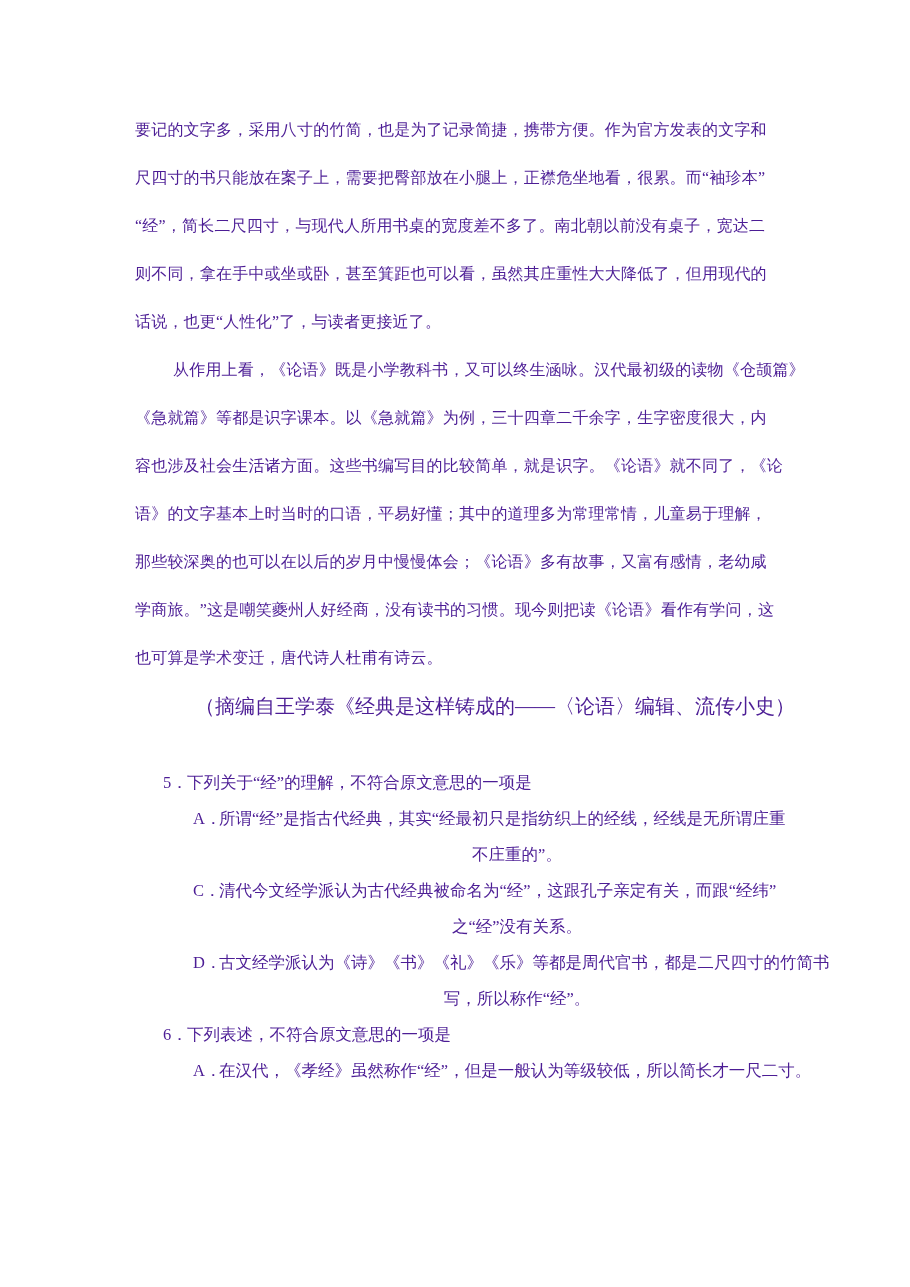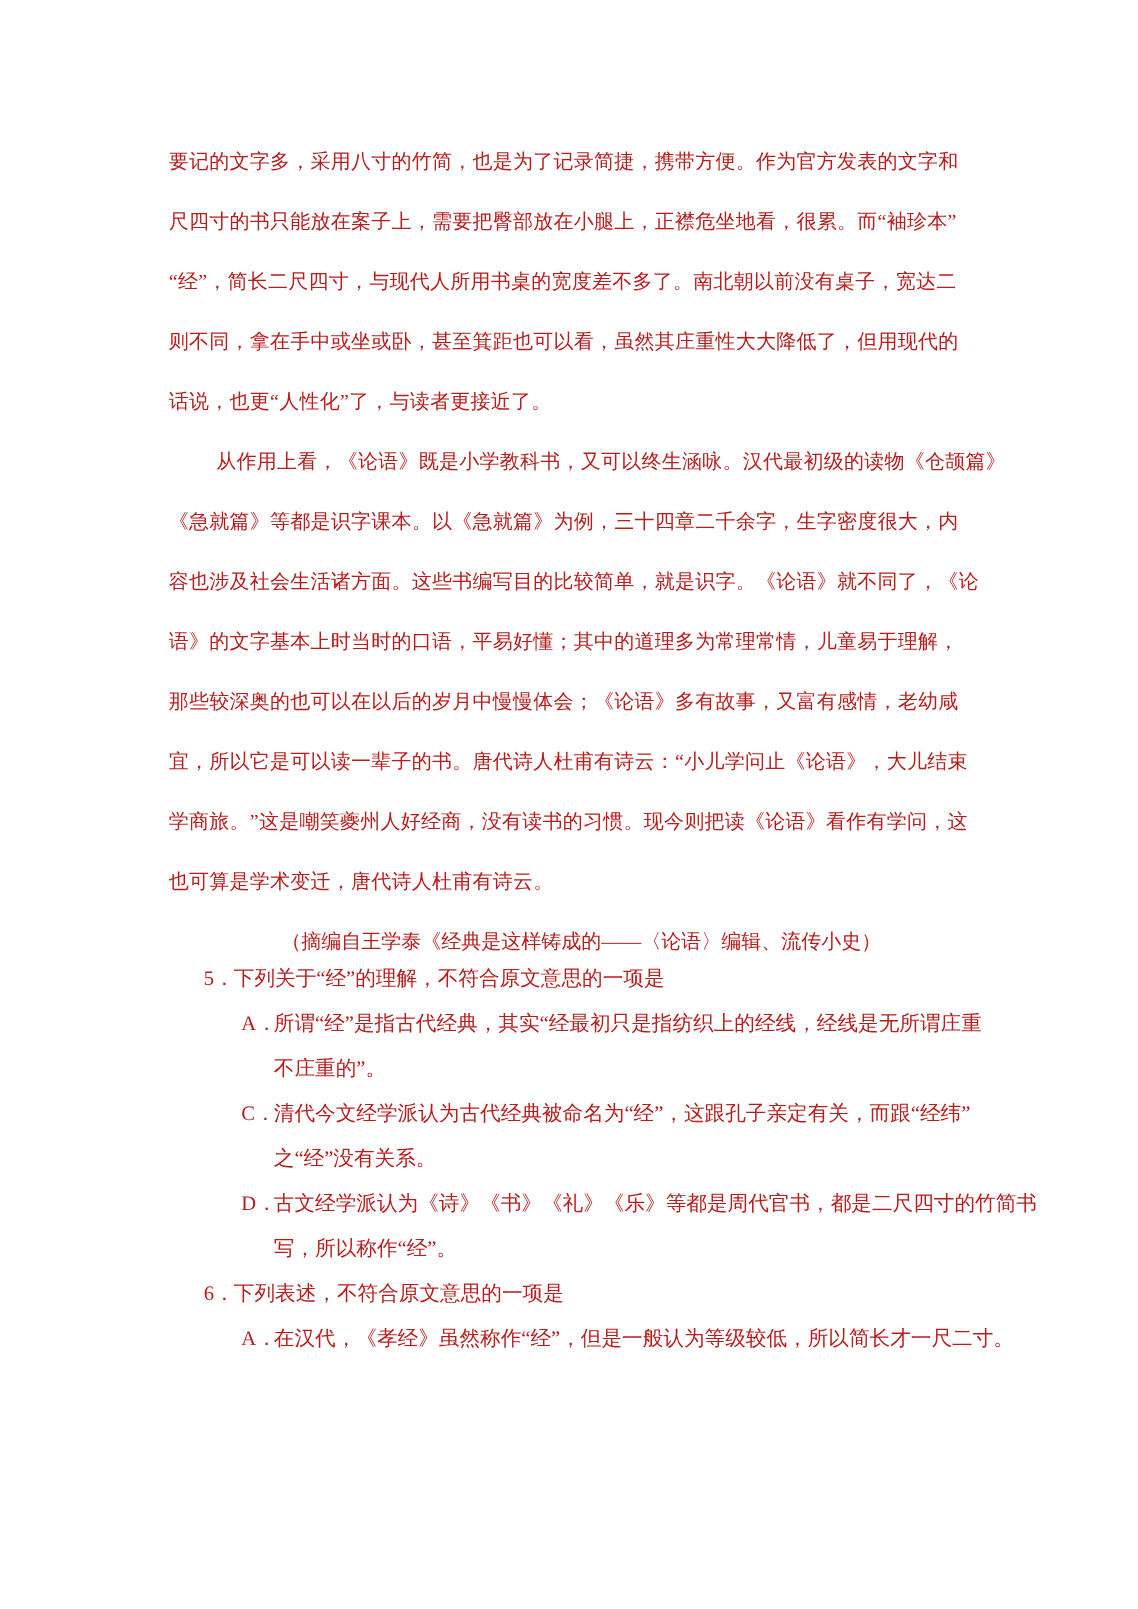--- a/index.html
+++ b/index.html
@@ -5,21 +5,21 @@
   html, body {
     margin: 0;
     padding: 0;
     background: #ffffff;
   }
   .page {
     position: relative;
     width: 910px;
     height: 1143px;
     background: #ffffff;
-    color: #b91c1c;
+    color: #4c1d95;
     font-family: "Liberation Serif", "DejaVu Serif", serif;
     overflow: hidden;
   }
   .passage {
     position: absolute;
     left: 135px;
     top: 106px;
     width: 660px;
   }
   .pline {
@@ -28,22 +28,22 @@
     font-size: 16px;
     letter-spacing: 0.2px;
     white-space: nowrap;
   }
   .pline.indent {
     text-indent: 38px;
   }
   .attribution {
     height: 48px;
     line-height: 48px;
-    font-size: 16px;
-    text-align: center;
+    font-size: 20px;
+    text-align: right;
     white-space: nowrap;
   }
   .questions {
     position: absolute;
     left: 135px;
     top: 765px;
     width: 680px;
     font-size: 16.5px;
   }
   .qrow {
@@ -59,40 +59,40 @@
   .opt-row {
     padding-left: 30px;
     font-family: Liberation Serif, serif;
   }
   .optlabel {
     display: inline-block;
     width: 26px;
   }
   .cont-row {
     padding-left: 56px;
+    text-align: center;
   }
 </style>
 </head>
 <body>
 
 <div class="page">
 
   <div class="passage">
     <div class="pline">要记的文字多，采用八寸的竹简，也是为了记录简捷，携带方便。作为官方发表的文字和</div>
     <div class="pline">尺四寸的书只能放在案子上，需要把臀部放在小腿上，正襟危坐地看，很累。而“袖珍本”</div>
     <div class="pline">“经”，简长二尺四寸，与现代人所用书桌的宽度差不多了。南北朝以前没有桌子，宽达二</div>
     <div class="pline">则不同，拿在手中或坐或卧，甚至箕距也可以看，虽然其庄重性大大降低了，但用现代的</div>
     <div class="pline">话说，也更“人性化”了，与读者更接近了。</div>
 
     <div class="pline indent">从作用上看，《论语》既是小学教科书，又可以终生涵咏。汉代最初级的读物《仓颉篇》</div>
     <div class="pline">《急就篇》等都是识字课本。以《急就篇》为例，三十四章二千余字，生字密度很大，内</div>
     <div class="pline">容也涉及社会生活诸方面。这些书编写目的比较简单，就是识字。《论语》就不同了，《论</div>
     <div class="pline">语》的文字基本上时当时的口语，平易好懂；其中的道理多为常理常情，儿童易于理解，</div>
     <div class="pline">那些较深奥的也可以在以后的岁月中慢慢体会；《论语》多有故事，又富有感情，老幼咸</div>
-    <div class="pline">宜，所以它是可以读一辈子的书。唐代诗人杜甫有诗云：“小儿学问止《论语》，大儿结束</div>
     <div class="pline">学商旅。”这是嘲笑夔州人好经商，没有读书的习惯。现今则把读《论语》看作有学问，这</div>
     <div class="pline">也可算是学术变迁，唐代诗人杜甫有诗云。</div>
 
     <div class="attribution">（摘编自王学泰《经典是这样铸成的——〈论语〉编辑、流传小史）</div>
   </div>
 
   <div class="questions">
 
     <div class="qrow">
       <span class="qnum">5．</span><span>下列关于“经”的理解，不符合原文意思的一项是</span>

